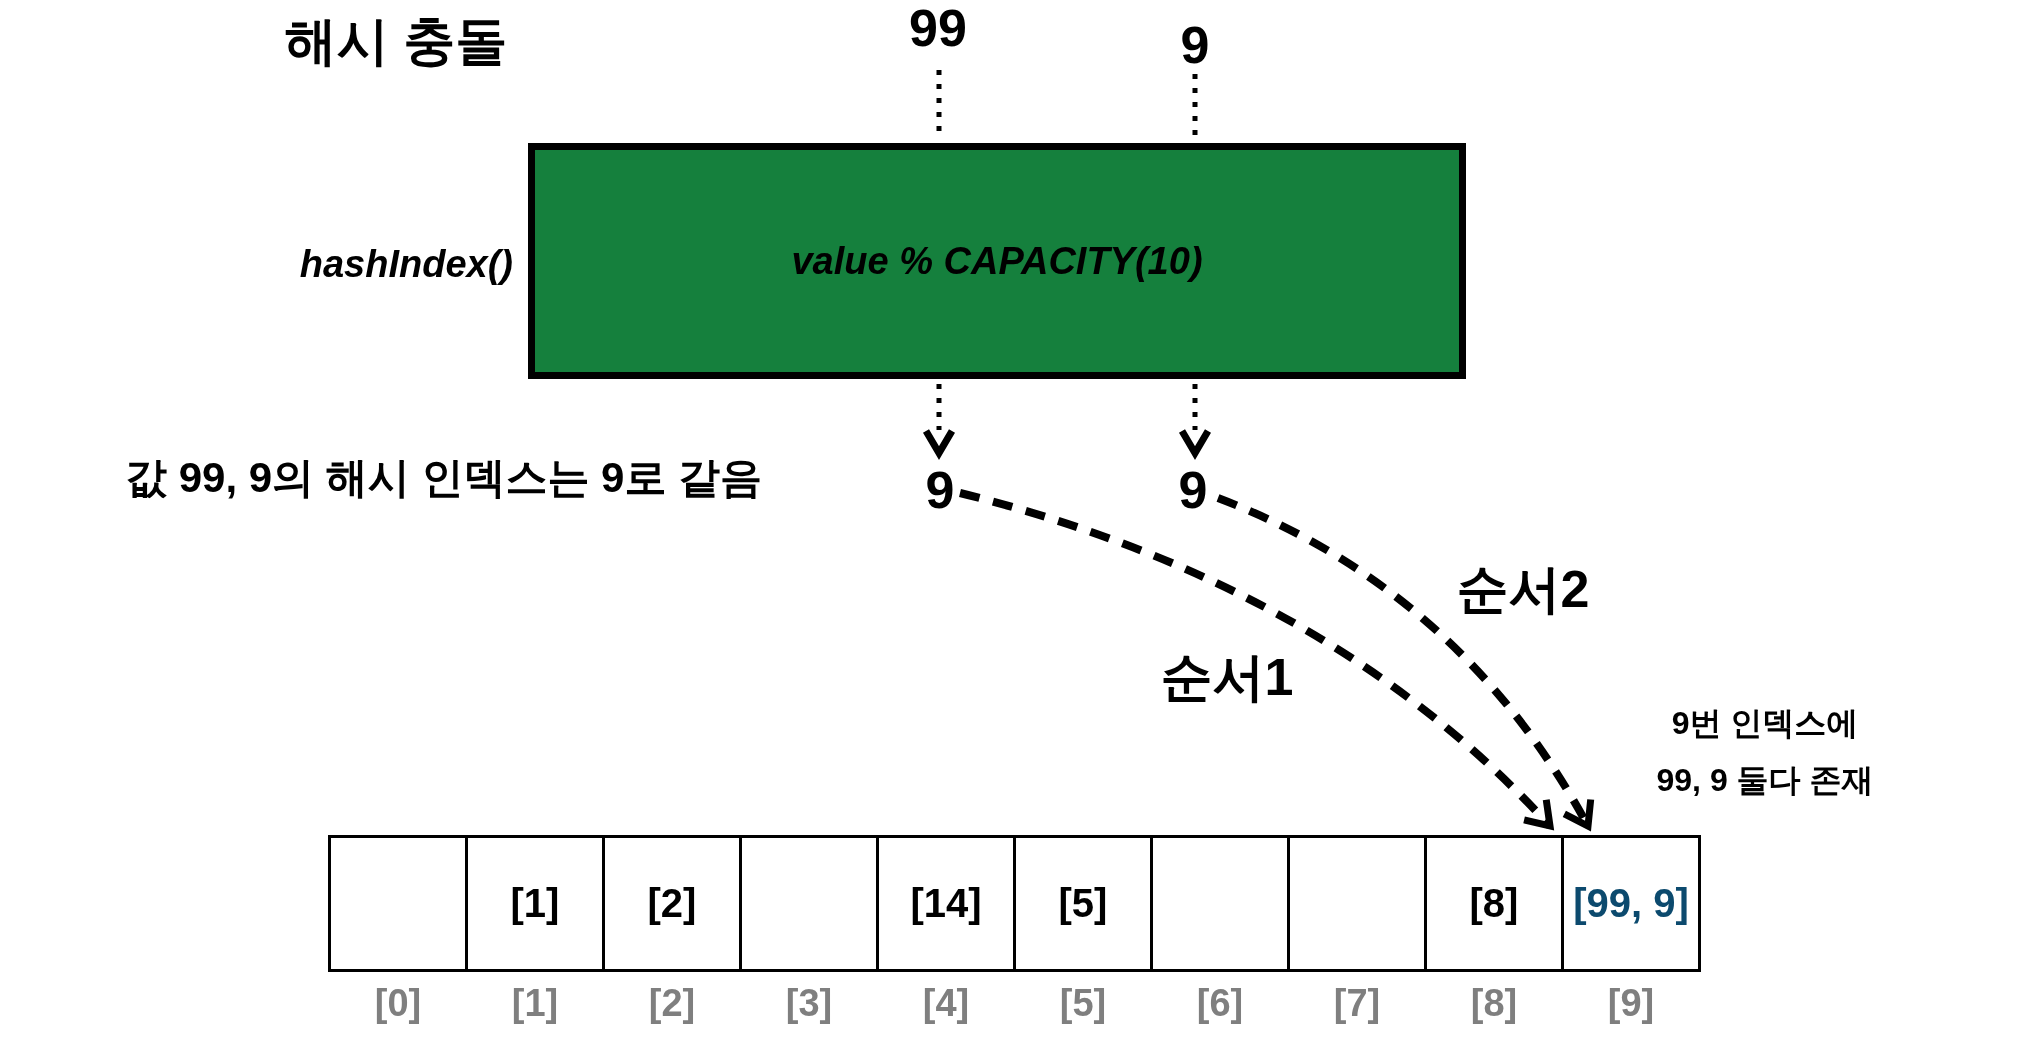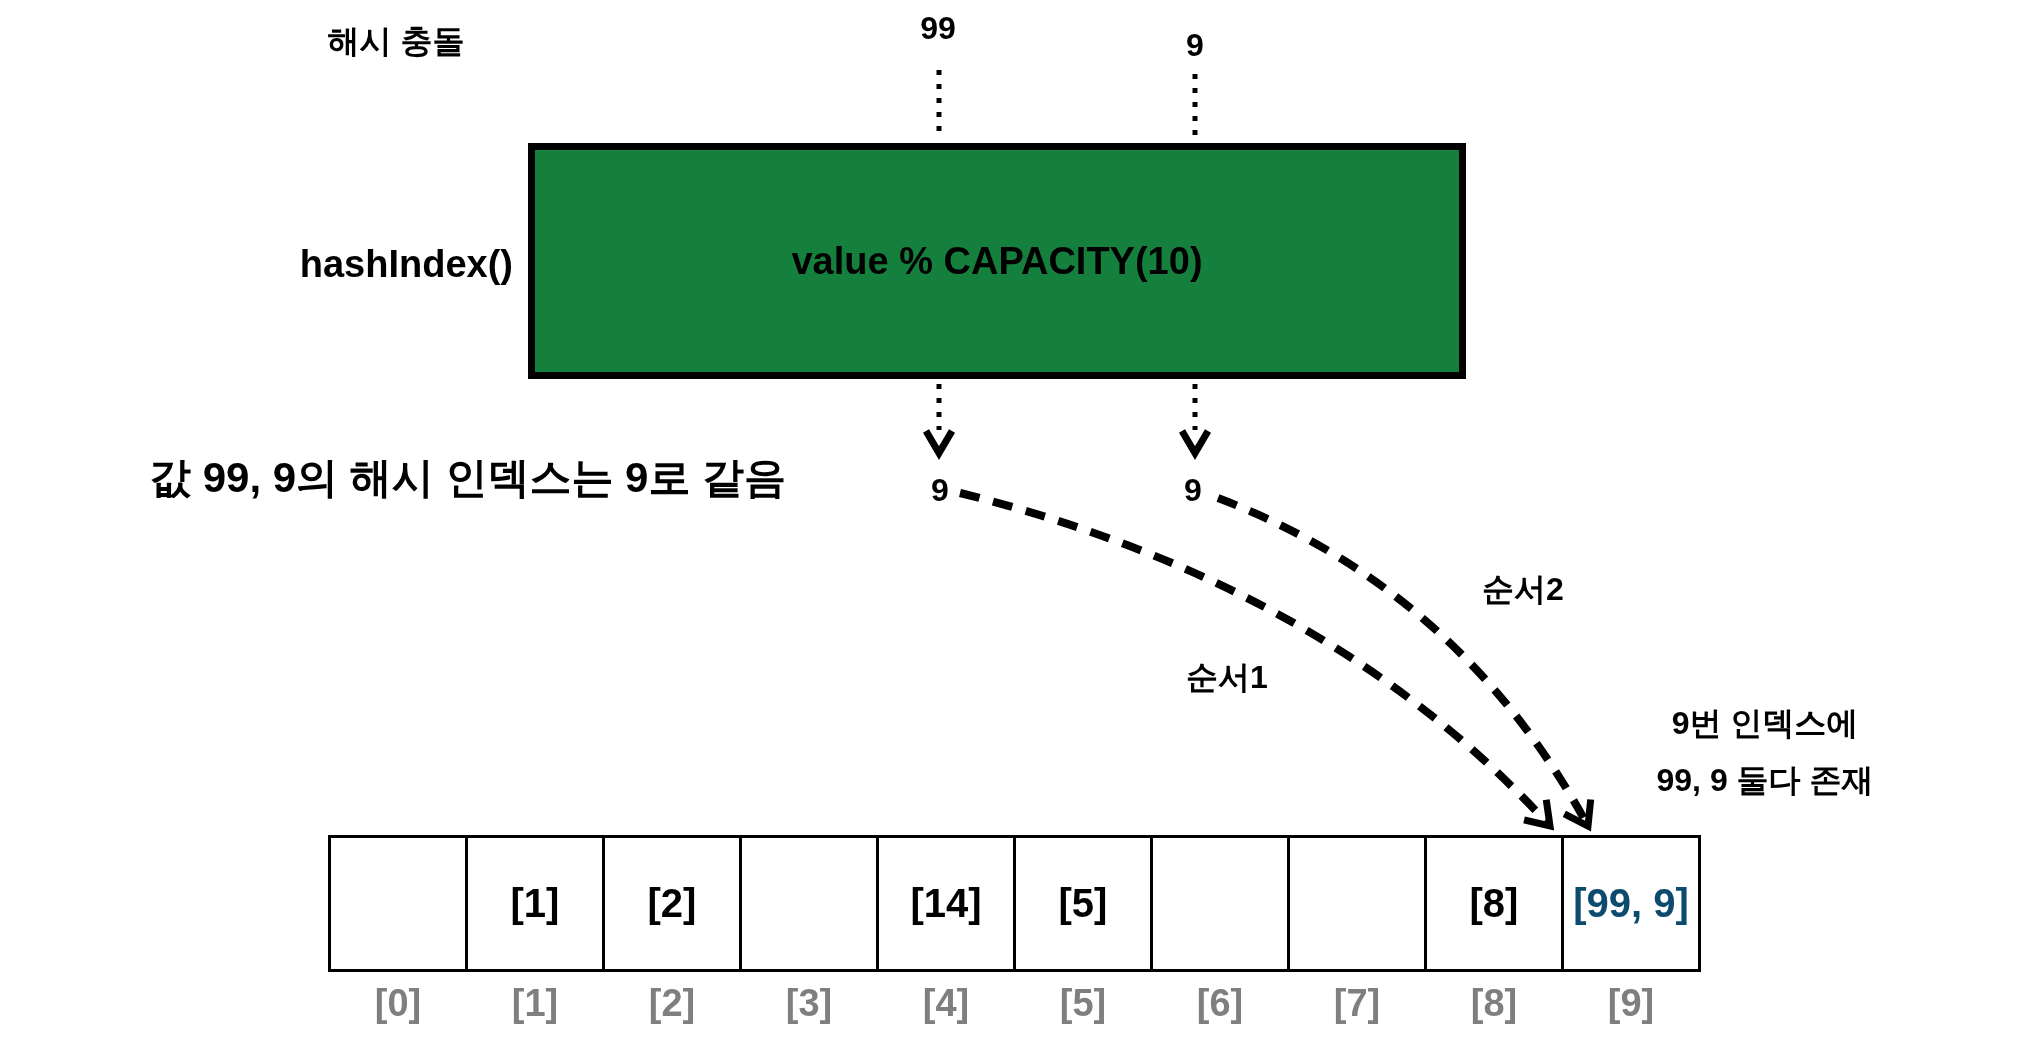--- a/index.html
+++ b/index.html
@@ -8,23 +8,23 @@
     width:2026px;height:1046px;
     background:#ffffff;
     font-family:"Liberation Sans", sans-serif;
     font-weight:bold;
     color:#000;
     overflow:hidden;
   }
   .abs{position:absolute;white-space:nowrap;}
   .ctr{transform:translate(-50%,-50%);}
   .vctr{transform:translateY(-50%);}
-  .lbl-lg{font-size:32px;}
+  .lbl-lg{font-size:52px;}
   .lbl-xl{font-size:42px;}
-  .lbl-box{font-size:38px;}
+  .lbl-box{font-size:38px;font-style:italic;}
   svg.overlay{position:absolute;left:0;top:0;width:2026px;height:1046px;pointer-events:none;}
   .func-box{
     position:absolute;left:528px;top:143px;width:938px;height:236px;
     box-sizing:border-box;border:7px solid #000;background:#15803d;
     display:flex;align-items:center;justify-content:center;
   }
   .hash-label{position:absolute;right:1513px;top:264px;transform:translateY(-50%);font-size:38px;text-align:right;}
   .right-caption{position:absolute;left:1765px;top:752px;transform:translate(-50%,-50%);
     text-align:center;font-size:32px;line-height:57px;}
   .array-row{position:absolute;left:328px;top:835px;display:flex;}
@@ -71,21 +71,21 @@
   <div class="abs ctr lbl-lg" style="left:1195px;top:45px;">9</div>
 
   <div class="hash-label lbl-box">hashIndex()</div>
   <div class="func-box">
     <span class="lbl-box">value % CAPACITY(10)</span>
   </div>
 
   <div class="abs ctr lbl-lg" style="left:940px;top:490px;">9</div>
   <div class="abs ctr lbl-lg" style="left:1193px;top:490px;">9</div>
 
-  <div class="abs vctr lbl-xl" style="left:125px;top:478px;margin-left:24px;">값 99, 9의 해시 인덱스는 9로 같음</div>
+  <div class="abs vctr lbl-xl" style="left:125px;top:478px;">값 99, 9의 해시 인덱스는 9로 같음</div>
   <div class="abs ctr lbl-lg" style="left:1227px;top:678px;">순서1</div>
   <div class="abs ctr lbl-lg" style="left:1523px;top:590px;">순서2</div>
   <div class="right-caption">
     <div>9번 인덱스에</div>
     <div>99, 9 둘다 존재</div>
   </div>
 
   <div class="array-row">
     <div class="cell">
         <span></span>

